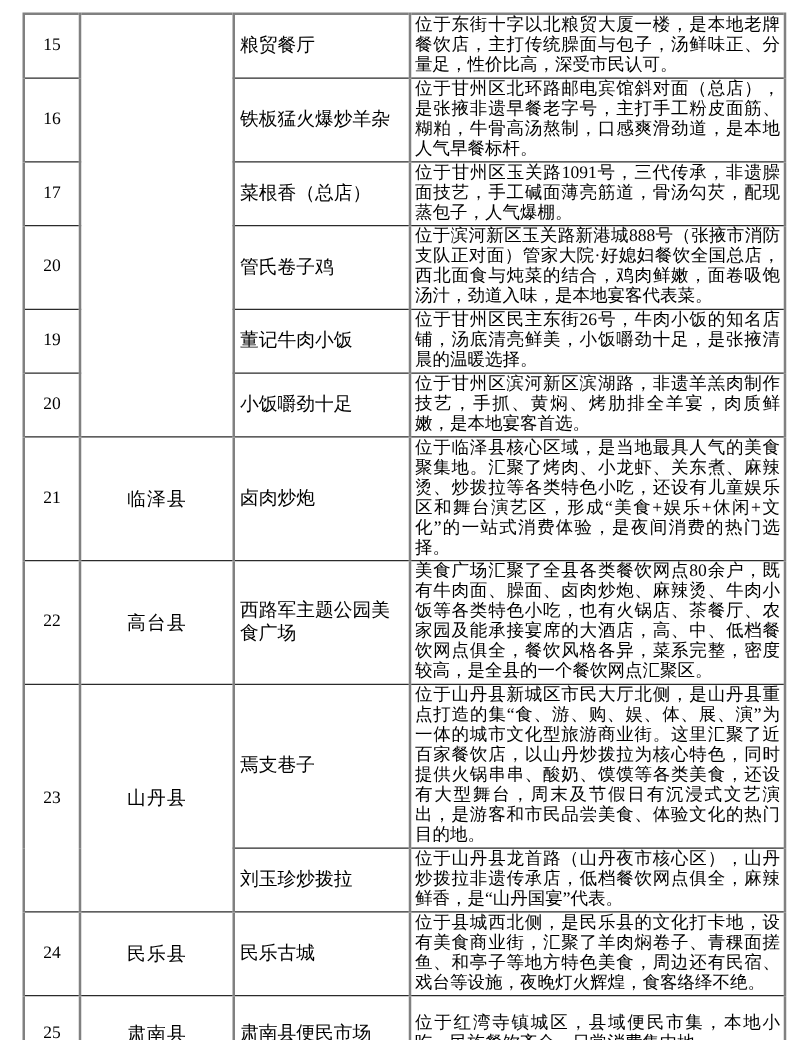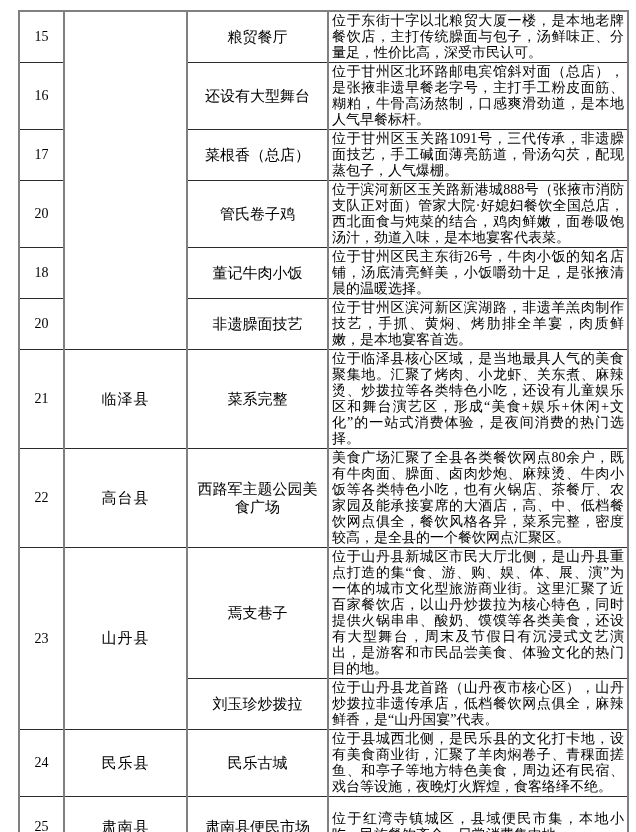--- a/index.html
+++ b/index.html
@@ -30,21 +30,21 @@
     text-align:center;
     font-size:14px;
   }
   td.cell-county{
     text-align:center;
     font-size:15px;
     letter-spacing:1px;
     font-family:Liberation Mono, monospace;
   }
   td.cell-name{
-    text-align:center;
+    text-align:left;
     font-size:15px;
     line-height:18px;
     padding:2px 4px;
   }
   td.cell-desc{
     font-size:14px;
     line-height:16px;
     text-align:justify;
     padding:1px 3px;
     margin-top:32px;
@@ -63,47 +63,47 @@
   </colgroup>
   <tbody>
       <tr>
         <td class="cell-no">15</td>
         <td class="cell-county" rowspan="6"></td>
         <td class="cell-name">粮贸餐厅</td>
         <td class="cell-desc">位于东街十字以北粮贸大厦一楼，是本地老牌餐饮店，主打传统臊面与包子，汤鲜味正、分量足，性价比高，深受市民认可。</td>
       </tr>
       <tr>
         <td class="cell-no">16</td>
-        <td class="cell-name">还设有大型舞台</td>
+        <td class="cell-name">铁板猛火爆炒羊杂</td>
         <td class="cell-desc">位于甘州区北环路邮电宾馆斜对面（总店），是张掖非遗早餐老字号，主打手工粉皮面筋、糊粕，牛骨高汤熬制，口感爽滑劲道，是本地人气早餐标杆。</td>
       </tr>
       <tr>
         <td class="cell-no">17</td>
         <td class="cell-name">菜根香（总店）</td>
         <td class="cell-desc">位于甘州区玉关路1091号，三代传承，非遗臊面技艺，手工碱面薄亮筋道，骨汤勾芡，配现蒸包子，人气爆棚。</td>
       </tr>
       <tr>
         <td class="cell-no">20</td>
         <td class="cell-name">管氏卷子鸡</td>
         <td class="cell-desc">位于滨河新区玉关路新港城888号（张掖市消防支队正对面）管家大院·好媳妇餐饮全国总店，西北面食与炖菜的结合，鸡肉鲜嫩，面卷吸饱汤汁，劲道入味，是本地宴客代表菜。</td>
       </tr>
       <tr>
-        <td class="cell-no">18</td>
+        <td class="cell-no">19</td>
         <td class="cell-name">董记牛肉小饭</td>
         <td class="cell-desc">位于甘州区民主东街26号，牛肉小饭的知名店铺，汤底清亮鲜美，小饭嚼劲十足，是张掖清晨的温暖选择。</td>
       </tr>
       <tr>
         <td class="cell-no">20</td>
-        <td class="cell-name">非遗臊面技艺</td>
+        <td class="cell-name">小饭嚼劲十足</td>
         <td class="cell-desc">位于甘州区滨河新区滨湖路，非遗羊羔肉制作技艺，手抓、黄焖、烤肋排全羊宴，肉质鲜嫩，是本地宴客首选。</td>
       </tr>
       <tr class="group-start">
         <td class="cell-no">21</td>
         <td class="cell-county">临泽县</td>
-        <td class="cell-name">菜系完整</td>
+        <td class="cell-name">卤肉炒炮</td>
         <td class="cell-desc">位于临泽县核心区域，是当地最具人气的美食聚集地。汇聚了烤肉、小龙虾、关东煮、麻辣烫、炒拨拉等各类特色小吃，还设有儿童娱乐区和舞台演艺区，形成“美食+娱乐+休闲+文化”的一站式消费体验，是夜间消费的热门选择。</td>
       </tr>
       <tr class="group-start">
         <td class="cell-no">22</td>
         <td class="cell-county">高台县</td>
         <td class="cell-name">西路军主题公园美食广场</td>
         <td class="cell-desc">美食广场汇聚了全县各类餐饮网点80余户，既有牛肉面、臊面、卤肉炒炮、麻辣烫、牛肉小饭等各类特色小吃，也有火锅店、茶餐厅、农家园及能承接宴席的大酒店，高、中、低档餐饮网点俱全，餐饮风格各异，菜系完整，密度较高，是全县的一个餐饮网点汇聚区。</td>
       </tr>
       <tr class="group-start">
         <td class="cell-no" rowspan="2">23</td>

